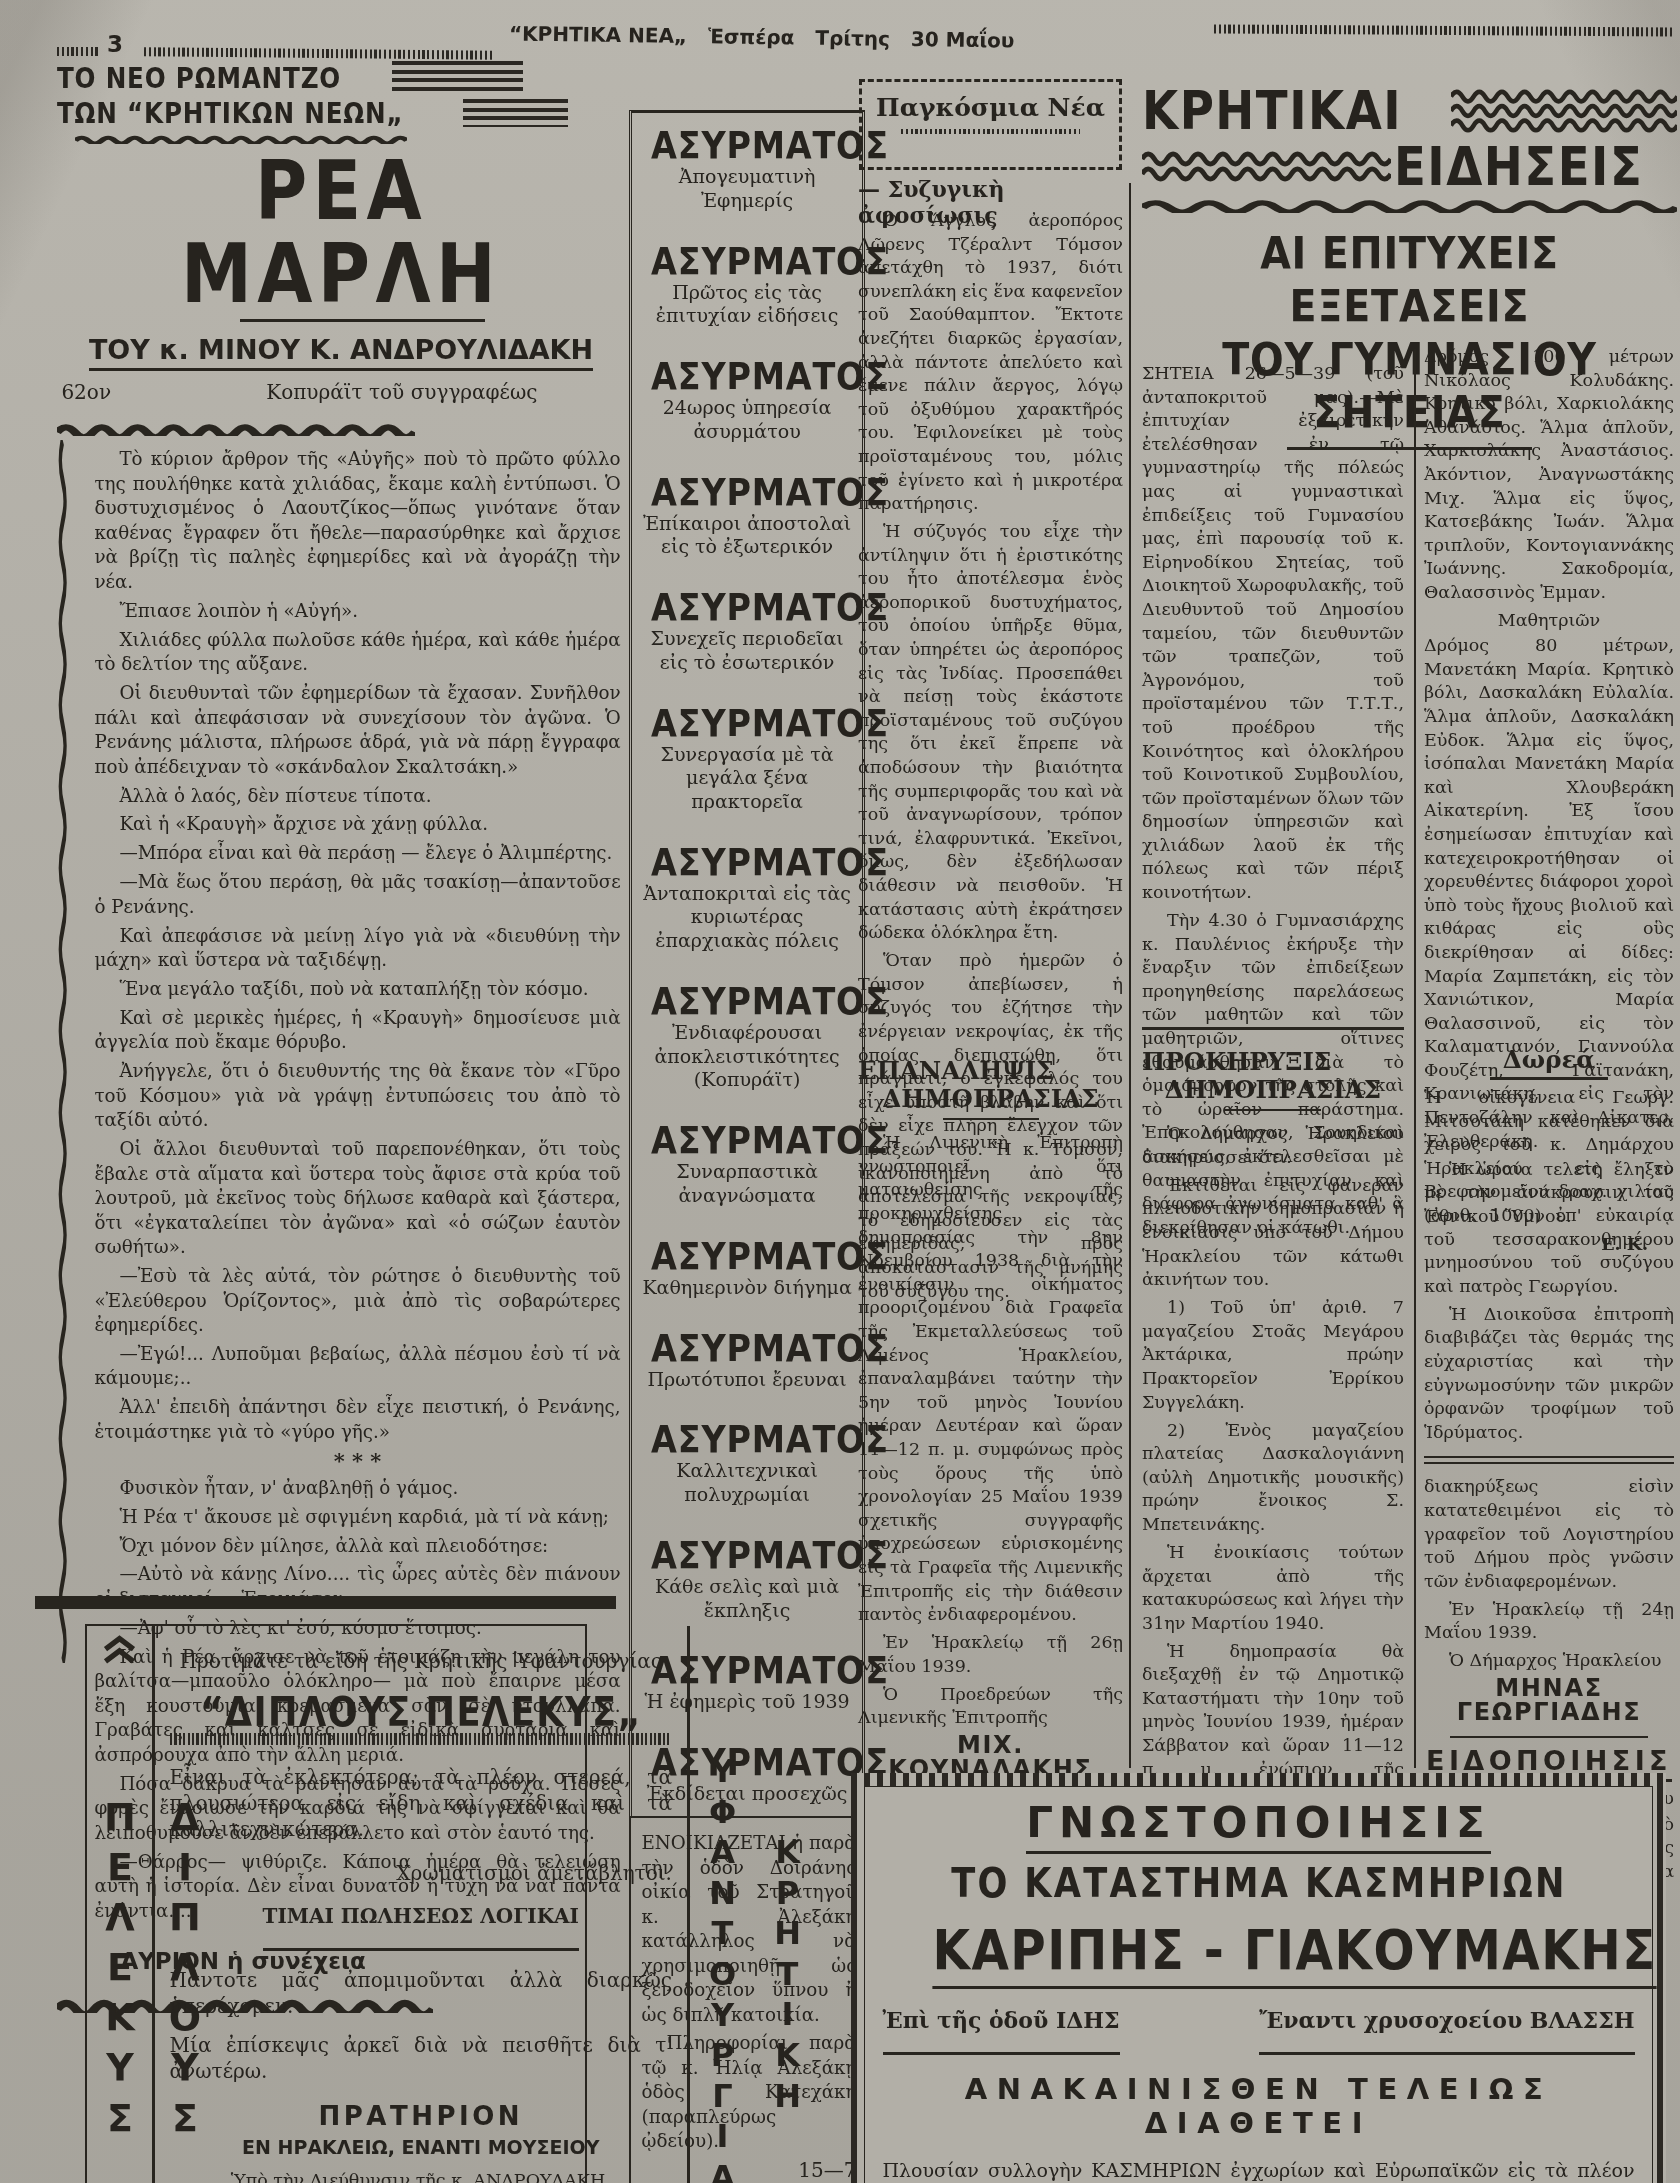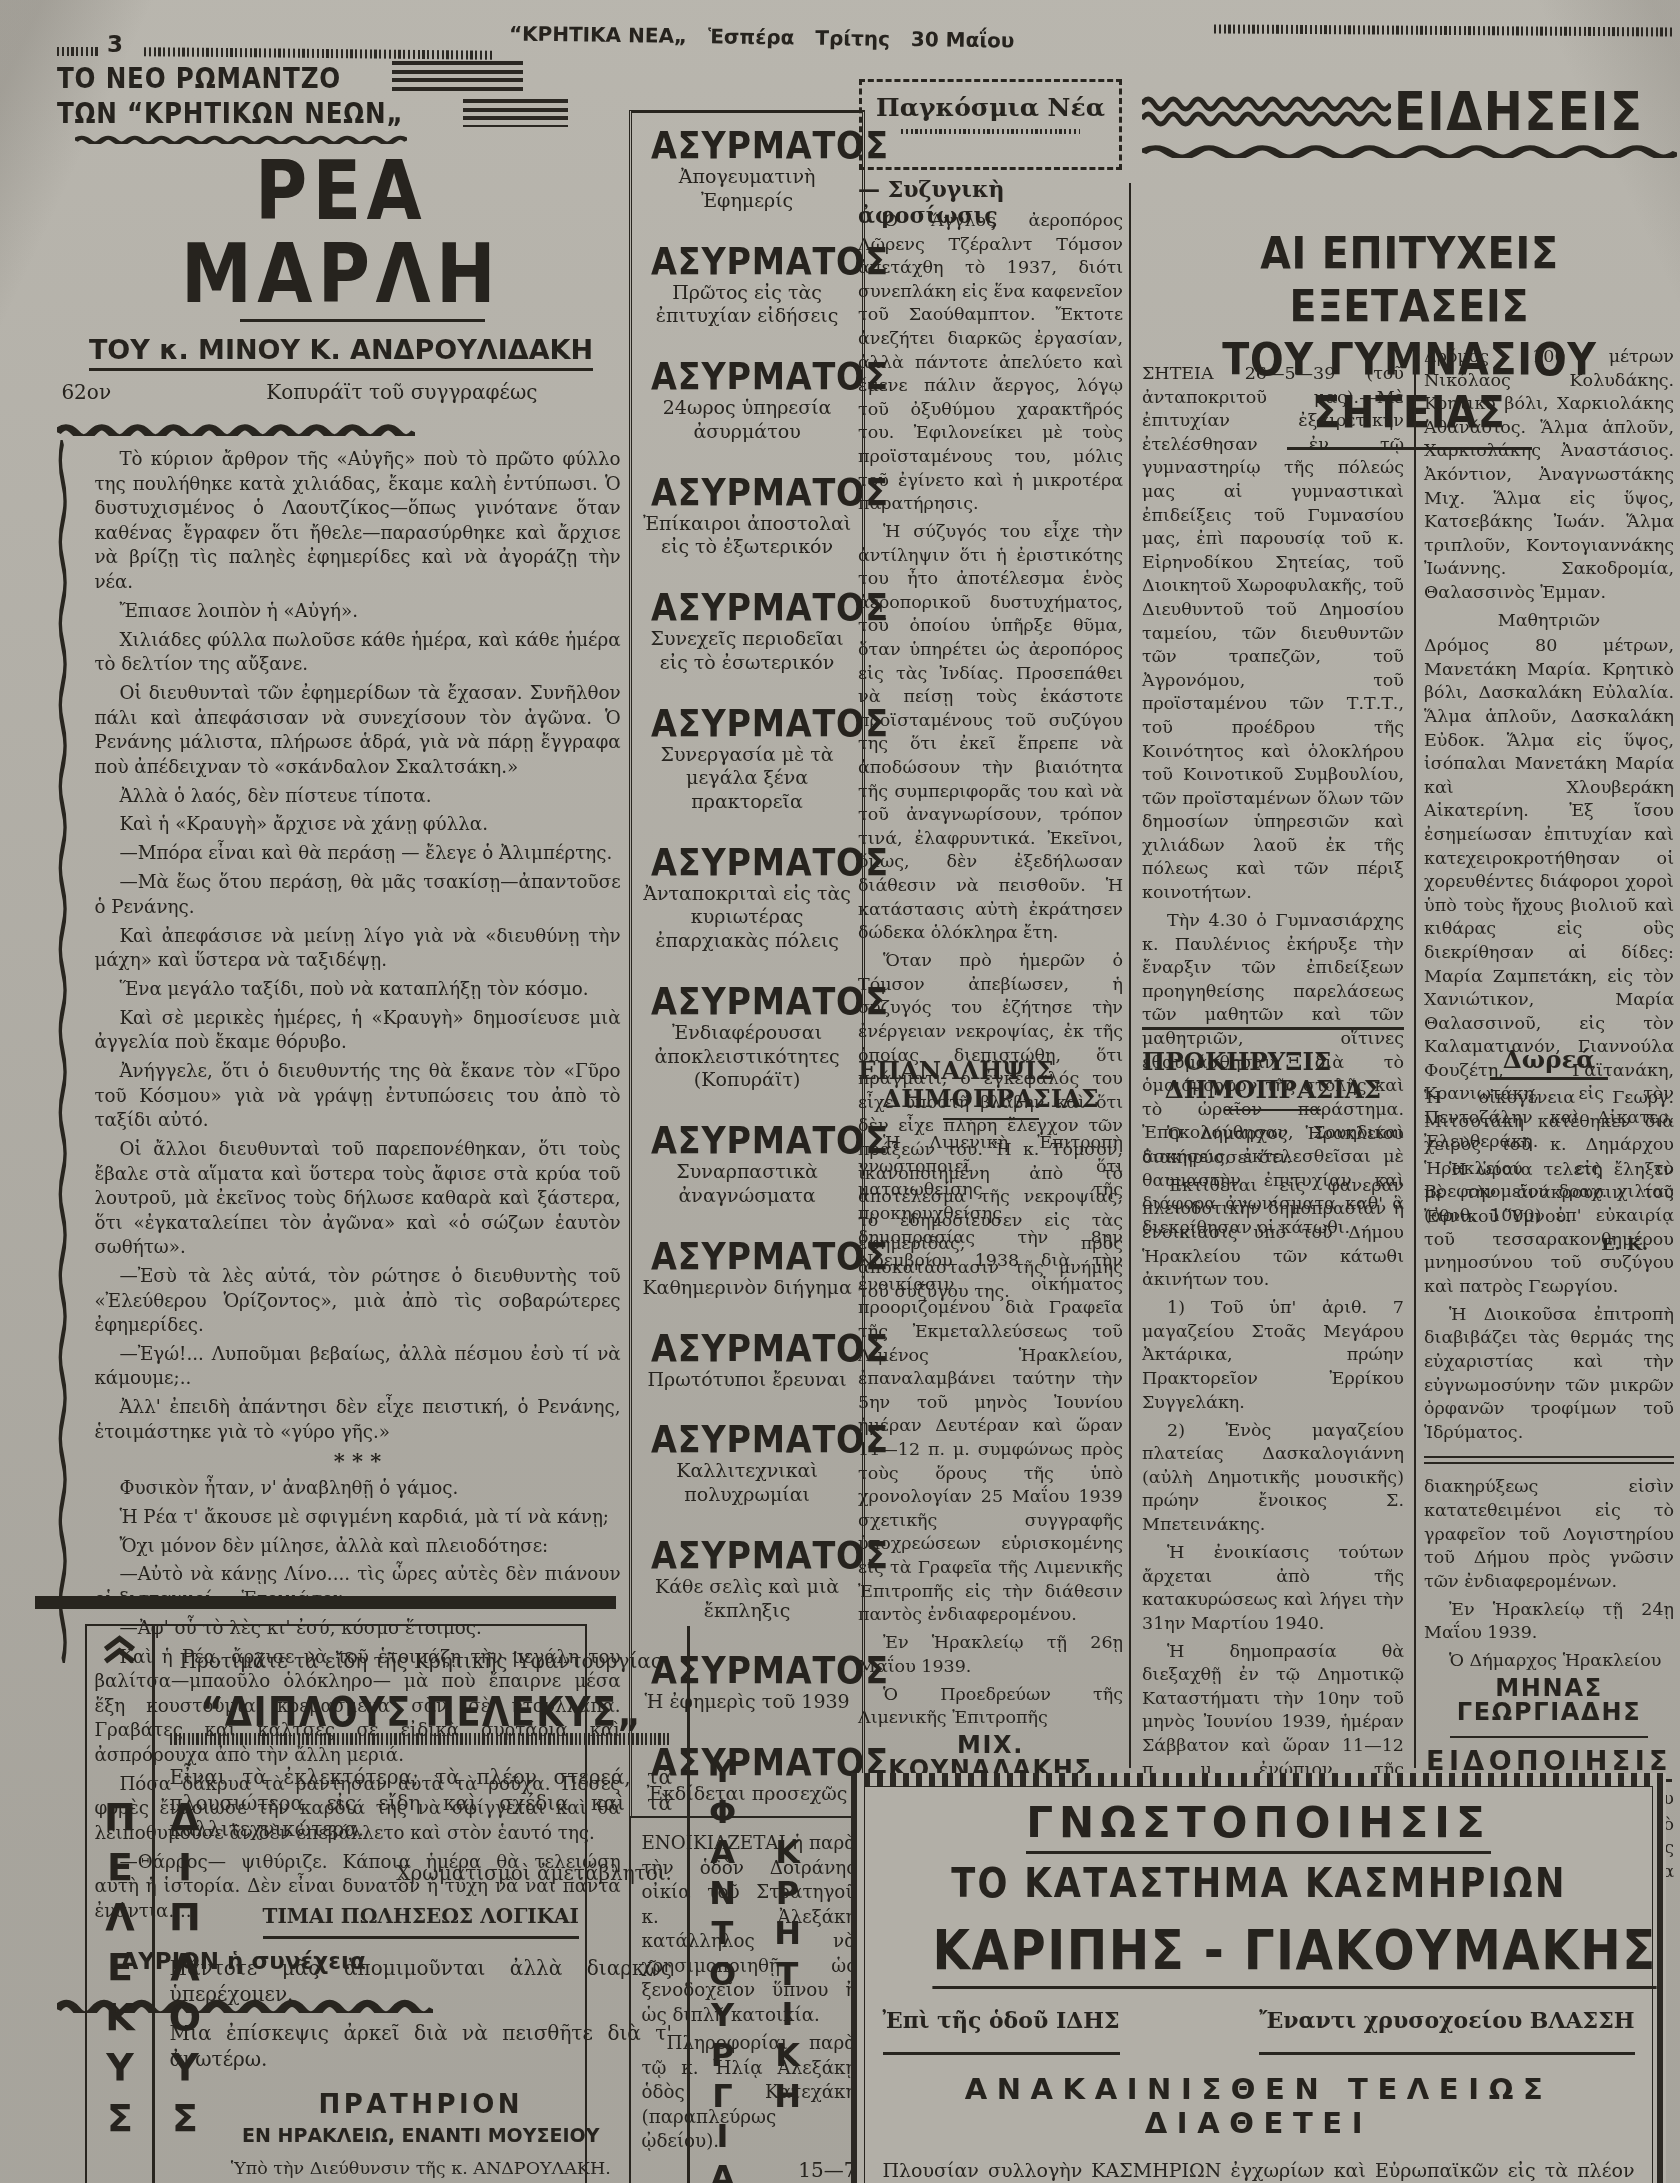--- a/index.html
+++ b/index.html
@@ -221,20 +221,30 @@
     <div class="dotrule" style="height:4.4px;width:70%;margin:7px auto 0;"></div>
   </div>
   <div class="abs subhead b" style="left:858px;top:176px;width:267px;">— Συζυγικὴ ἀφοσίωσις</div>
   <div class="abs bodytxt just" style="left:858px;top:209px;width:265px;">
     <p>Ὁ Ἄγγλος ἀεροπόρος Λῶρενς Τζέραλντ Τόμσον ἀπετάχθη τὸ 1937, διότι συνεπλάκη εἰς ἕνα καφενεῖον τοῦ Σαούθαμπτον. Ἔκτοτε ἀνεζήτει διαρκῶς ἐργασίαν, ἀλλὰ πάντοτε ἀπελύετο καὶ ἔμενε πάλιν ἄεργος, λόγῳ τοῦ ὀξυθύμου χαρακτῆρός του. Ἐφιλονείκει μὲ τοὺς προϊσταμένους του, μόλις τοῦ ἐγίνετο καὶ ἡ μικροτέρα παρατήρησις.</p>
     <p>Ἡ σύζυγός του εἶχε τὴν ἀντίληψιν ὅτι ἡ ἐριστικότης του ἦτο ἀποτέλεσμα ἑνὸς ἀεροπορικοῦ δυστυχήματος, τοῦ ὁποίου ὑπῆρξε θῦμα, ὅταν ὑπηρέτει ὡς ἀεροπόρος εἰς τὰς Ἰνδίας. Προσεπάθει νὰ πείσῃ τοὺς ἑκάστοτε προϊσταμένους τοῦ συζύγου της ὅτι ἐκεῖ ἔπρεπε νὰ ἀποδώσουν τὴν βιαιότητα τῆς συμπεριφορᾶς του καὶ νὰ τοῦ ἀναγνωρίσουν, τρόπον τινά, ἐλαφρυντικά. Ἐκεῖνοι, ὅμως, δὲν ἐξεδήλωσαν διάθεσιν νὰ πεισθοῦν. Ἡ κατάστασις αὐτὴ ἐκράτησεν δώδεκα ὁλόκληρα ἔτη.</p>
     <p>Ὅταν πρὸ ἡμερῶν ὁ Τόμσον ἀπεβίωσεν, ἡ σύζυγός του ἐζήτησε τὴν ἐνέργειαν νεκροψίας, ἐκ τῆς ὁποίας διεπιστώθη, ὅτι πράγματι, ὁ ἐγκέφαλός του εἶχε ὑποστῆ βλάβην καὶ ὅτι δὲν εἶχε πλήρη ἔλεγχον τῶν πράξεών του. Ἡ κ. Τόμσον, ἱκανοποιημένη ἀπὸ τὸ ἀποτέλεσμα τῆς νεκροψίας, τὸ ἐδημοσίευσεν εἰς τὰς ἐφημερίδας, πρὸς ἀποκατάστασιν τῆς μνήμης τοῦ συζύγου της.</p>
   </div>
 
   <div class="abs" style="left:1142px;top:83px;width:535px;">
+    <div style="display:flex;align-items:center;gap:13px;">
+      <span class="sans b mast condL">ΚΡΗΤΙΚΑΙ</span>
+      <span style="flex:1;">
+        <svg viewBox="0 0 200 40" preserveAspectRatio="none" style="width:100%;height:48px;display:block;">
+            <path d="M0 8 Q5 0 10 8 T20 8 T30 8 T40 8 T50 8 T60 8 T70 8 T80 8 T90 8 T100 8 T110 8 T120 8 T130 8 T140 8 T150 8 T160 8 T170 8 T180 8 T190 8 T200 8" fill="none" stroke="#28251f" stroke-width="4"></path>
+            <path d="M0 20 Q5 12 10 20 T20 20 T30 20 T40 20 T50 20 T60 20 T70 20 T80 20 T90 20 T100 20 T110 20 T120 20 T130 20 T140 20 T150 20 T160 20 T170 20 T180 20 T190 20 T200 20" fill="none" stroke="#28251f" stroke-width="4"></path>
+            <path d="M0 32 Q5 24 10 32 T20 32 T30 32 T40 32 T50 32 T60 32 T70 32 T80 32 T90 32 T100 32 T110 32 T120 32 T130 32 T140 32 T150 32 T160 32 T170 32 T180 32 T190 32 T200 32" fill="none" stroke="#28251f" stroke-width="4"></path>
+          </svg>
+      </span>
+    </div>
     <div style="display:flex;align-items:center;gap:3px;margin-top:0.9px;">
       <span style="flex:1;">
         <svg viewBox="0 0 200 28" preserveAspectRatio="none" style="width:100%;height:35px;display:block;">
             <path d="M0 8 Q5 0 10 8 T20 8 T30 8 T40 8 T50 8 T60 8 T70 8 T80 8 T90 8 T100 8 T110 8 T120 8 T130 8 T140 8 T150 8 T160 8 T170 8 T180 8 T190 8 T200 8" fill="none" stroke="#28251f" stroke-width="4"></path>
             <path d="M0 20 Q5 12 10 20 T20 20 T30 20 T40 20 T50 20 T60 20 T70 20 T80 20 T90 20 T100 20 T110 20 T120 20 T130 20 T140 20 T150 20 T160 20 T170 20 T180 20 T190 20 T200 20" fill="none" stroke="#28251f" stroke-width="4"></path>
           </svg>
       </span>
       <span class="sans b mast condL">ΕΙΔΗΣΕΙΣ</span>
     </div>
     <div class="wave" style="width:100%;height:15.7px;margin-top:3.5px;">
@@ -330,21 +340,21 @@
       </span>
       <div class="vword sans b" style="font-size:38px;line-height:65px;margin:2.6px auto 0;height:603px;">ΔΙΠΛΟΥΣ ΠΕΛΕΚΥΣ</div>
     </div>
     <div style="background:#28251f;"></div>
     <div class="pelekys-body ctr" style="padding:22px 15px 8.7px;">
       <div>Προτιμᾶτε τὰ εἴδη τῆς Κρητικῆς Ὑφαντουργίας</div>
       <div class="sans b pelekys-brand cond" style="margin-top:24.5px;white-space:nowrap;">“ΔΙΠΛΟΥΣ ΠΕΛΕΚΥΣ„</div>
       <div class="vhatch" style="margin:8.7px 0 19px;"></div>
       <div class="just">Εἶναι τὰ ἐκλεκτότερα, τὰ πλέον στερεά, τὰ πλουσιώτερα εἰς εἴδη καὶ σχέδια καὶ τὰ καλλιτεχνικώτερα.</div>
       <div style="margin-top:17.5px;text-align:right;">Χρωματισμοὶ ἀμετάβλητοι.</div>
-      <div class="b under" style="display:inline-block;margin-top:17.5px;padding-bottom:7px;">ΤΙΜΑΙ ΠΩΛΗΣΕΩΣ ΛΟΓΙΚΑΙ</div>
+      <div class="b under" style="display:inline-block;margin-top:17.5px;padding-bottom:19px;">ΤΙΜΑΙ ΠΩΛΗΣΕΩΣ ΛΟΓΙΚΑΙ</div>
       <div class="just" style="margin-top:15.7px;">Πάντοτε μᾶς ἀπομιμοῦνται ἀλλὰ διαρκῶς ὑπερέχομεν.</div>
       <div class="just" style="margin-top:13px;">Μία ἐπίσκεψις ἀρκεῖ διὰ νὰ πεισθῆτε διὰ τ' ἀνωτέρω.</div>
       <div class="sans b" style="font-size:26px;letter-spacing:3.5px;margin-top:19px;">ΠΡΑΤΗΡΙΟΝ</div>
       <div class="sans b" style="font-size:19px;margin-top:5.2px;">ΕΝ ΗΡΑΚΛΕΙΩ, ΕΝΑΝΤΙ ΜΟΥΣΕΙΟΥ</div>
       <div style="font-size:17.5px;margin-top:7px;">Ὑπὸ τὴν Διεύθυνσιν τῆς κ. ΑΝΔΡΟΥΛΑΚΗ.</div>
     </div>
     <div style="background:#28251f;"></div>
     <div class="ctr" style="padding-top:13px;">
       <div class="vword sans b" style="font-size:32px;line-height:65px;margin:0 auto;height:672px;letter-spacing:2.6px;">ΚΡΗΤΙΚΗ ΥΦΑΝΤΟΥΡΓΙΑ</div>
     </div>

